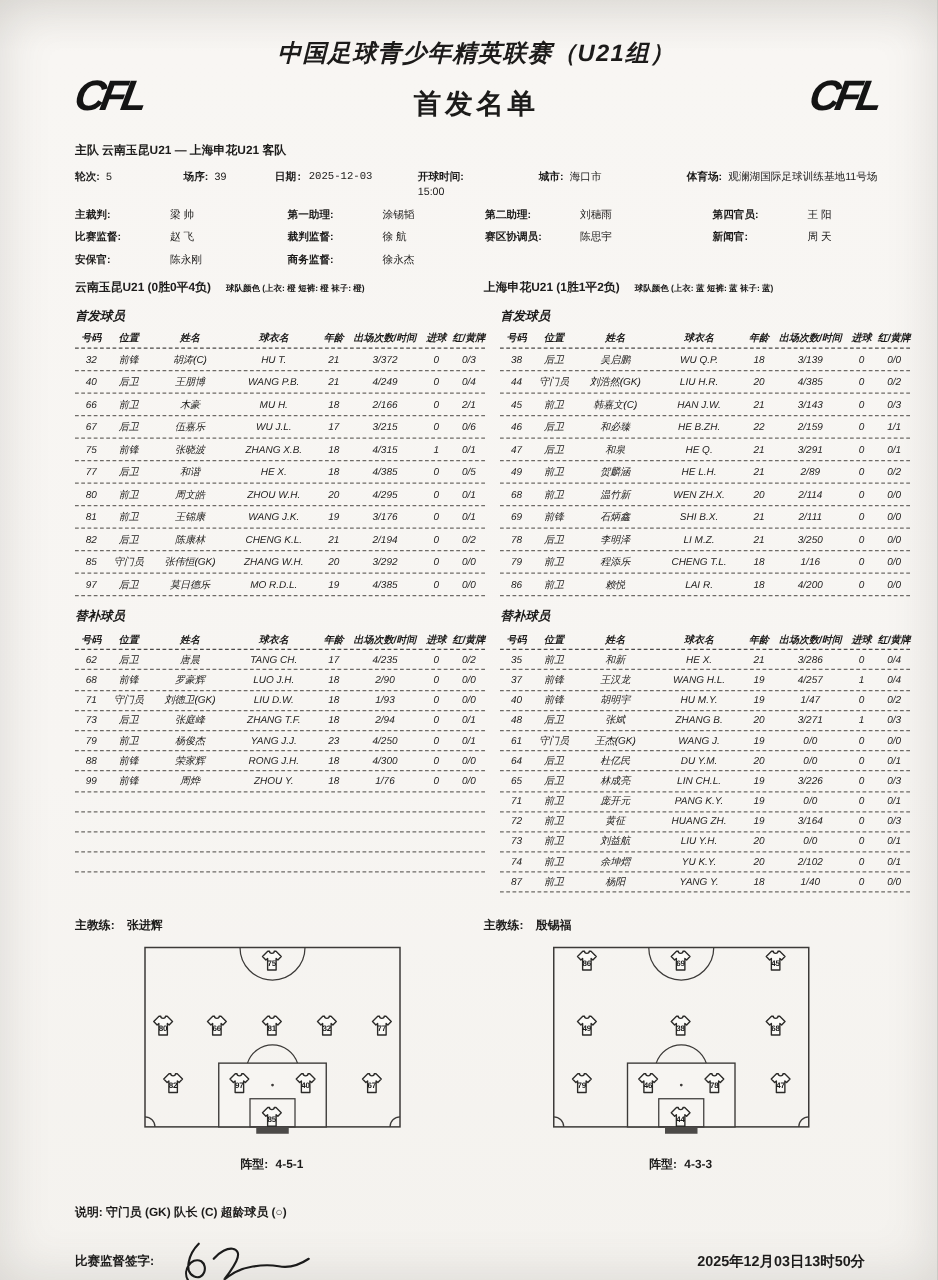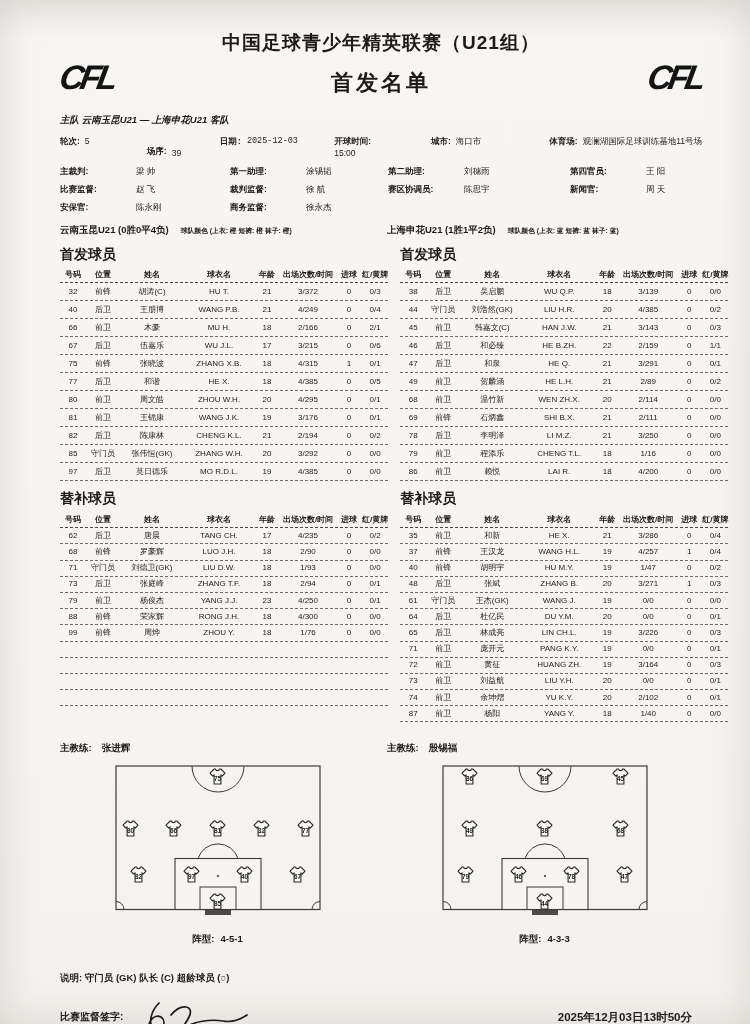--- a/index.html
+++ b/index.html
@@ -6,47 +6,47 @@
   .page{width:750px;height:1024px;margin:0 auto;position:relative;overflow:hidden;
         background:linear-gradient(180deg,#efede9 0%,#f8f6f3 4%,#f7f5f2 60%,#f4f2ee 100%);
         color:#1c1b1a;font-family:"Liberation Sans","DejaVu Sans",sans-serif;
         box-sizing:border-box;padding:30px 48px 0 60px;box-shadow:inset 0 0 40px rgba(90,85,80,.18);}
   
   .header{display:flex;align-items:flex-start;}
   .cfl-logo{flex:0 0 96px;font-weight:bold;font-style:italic;font-size:34px;letter-spacing:-4px;
             color:#141414;transform:skewX(-10deg);margin-top:28px;}
   .cfl-logo.right{text-align:right;}
   .titles{flex:1;}
-  .title{font-size:19px;font-weight:bold;text-align:center;letter-spacing:1px;}
+  .title{font-size:19px;font-weight:bold;text-align:center;letter-spacing:1px;font-style:italic;}
   .subtitle{font-size:22px;font-weight:bold;text-align:center;margin-top:12px;letter-spacing:3px;}
   
-  .teams-line{margin-top:16px;font-size:9.5px;font-weight:bold;font-style:italic;}
+  .teams-line{margin-top:16px;font-size:9.5px;font-weight:bold;}
   .info-row{margin-top:9px;display:flex;font-size:8.5px;white-space:nowrap;}
   .info-item{display:flex;}
   .info-item .lbl{font-weight:bold;margin-right:5px;}
   .info-item:nth-child(1){width:88px;}
-  .info-item:nth-child(2){width:74px;align-items:flex-end;}
+  .info-item:nth-child(2){width:74px;}
   .info-item:nth-child(3){width:116px;font-family:Liberation Mono, monospace;}
   .info-item:nth-child(4){width:98px;flex-direction:column;}
   .info-item:nth-child(5){width:120px;}
   
   .officials{margin-top:8px;display:grid;grid-template-columns:170px 158px 182px 1fr;
              row-gap:6px;font-size:8.5px;}
   .off-cell{display:flex;white-space:nowrap;}
   .off-cell .lbl{font-weight:bold;width:76px;}
   
   .two-col{display:grid;grid-template-columns:1fr 1fr;column-gap:12px;}
   .team-head-row{margin-top:10px;}
   .team-head{display:flex;align-items:center;white-space:nowrap;}
   .team-name{font-size:9.5px;font-weight:bold;}
   .team-kit{font-size:6.8px;font-weight:bold;margin-left:12px;}
-  .section-label{font-size:14px;font-weight:bold;margin:9px 0 4px;}
+  .section-label{font-size:10px;font-weight:bold;margin:9px 0 4px;font-style:italic;}
   
   .trow{display:grid;grid-template-columns:26px 34px 64px 70px 26px 56px 26px 1fr;
-        border-bottom:1px dashed #6d6a66;align-items:center;height:17px;}
+        border-bottom:1px dashed #6d6a66;align-items:center;height:17px;font-style:italic;}
   .trow.head{font-weight:bold;font-size:7.4px;height:14px;border-bottom:1px dashed #4a4846;}
   .trow .c{font-size:8px;text-align:center;white-space:nowrap;line-height:1;}
   .sub-table .trow{height:15.2px;}
   .trow.empty{height:15.2px;}
   .coach-row{margin-top:20px;}
   .coach{font-size:9.5px;font-weight:bold;}
   .coach .cname{margin-left:10px;}
   
   .pitch-row{margin-top:9px;}
   .pitch-wrap{display:flex;flex-direction:column;align-items:center;}

